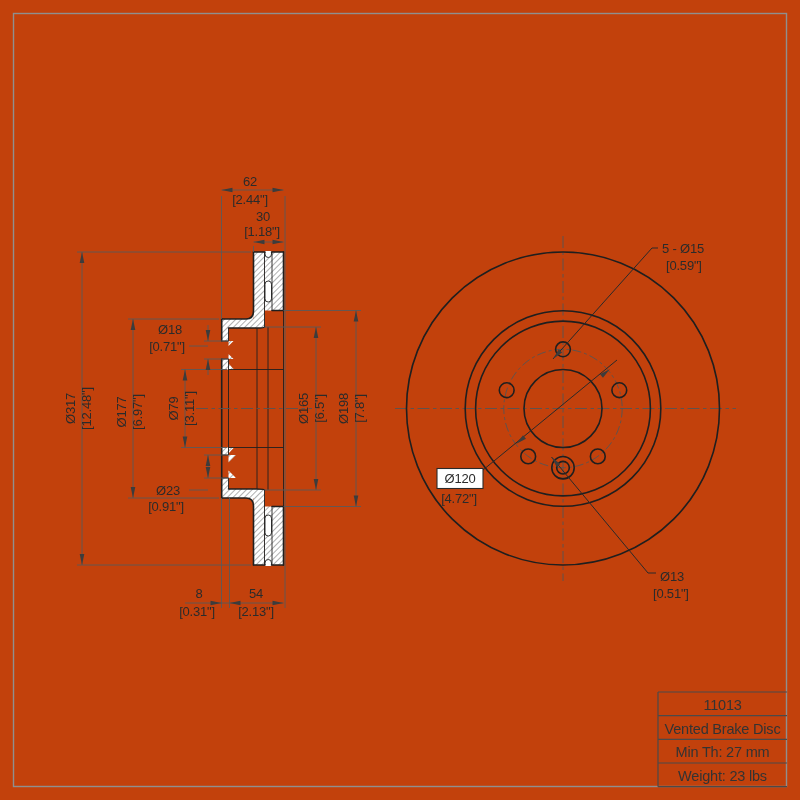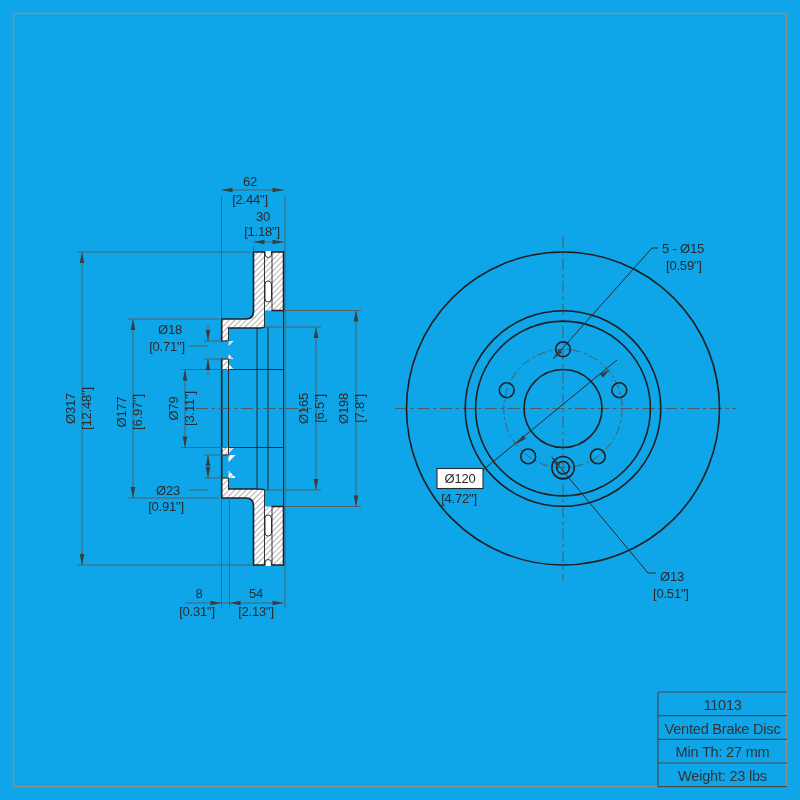--- a/index.html
+++ b/index.html
@@ -1,16 +1,16 @@
 <!DOCTYPE html>
 <html><head>
 <meta charset="utf-8">
 <style>
   html,body{margin:0;padding:0;background:#ffffff;}
-  .page{position:relative;width:800px;height:800px;background:#0ea5e9;font-family:"Liberation Sans",sans-serif;}
+  .page{position:relative;width:800px;height:800px;background:#c2410c;font-family:"Liberation Sans",sans-serif;}
   svg{position:absolute;top:0;left:0;}
   text{fill:#2b2b2b;font-family:"Liberation Sans",sans-serif;font-size:13px;letter-spacing:-0.2px;}
   .tb-text{font-size:14.5px;fill:#333;}
   .obj{stroke:#1f1f1f;stroke-width:1.6;fill:none;stroke-linecap:round;}
   .obj-thin{stroke:#1f1f1f;stroke-width:0.9;fill:none;}
   .dim{stroke:#5a5a5a;stroke-width:0.9;fill:none;}
   .leader{stroke:#2a2a2a;stroke-width:1;fill:none;}
   .cl{stroke:#555;stroke-width:0.9;fill:none;stroke-dasharray:12 3.5 3.5 3.5;}
   .clc{stroke:#555;stroke-width:0.9;fill:none;stroke-dasharray:9 3 3 3;}
   .hatched{fill:url(#hatch);stroke:none;}

